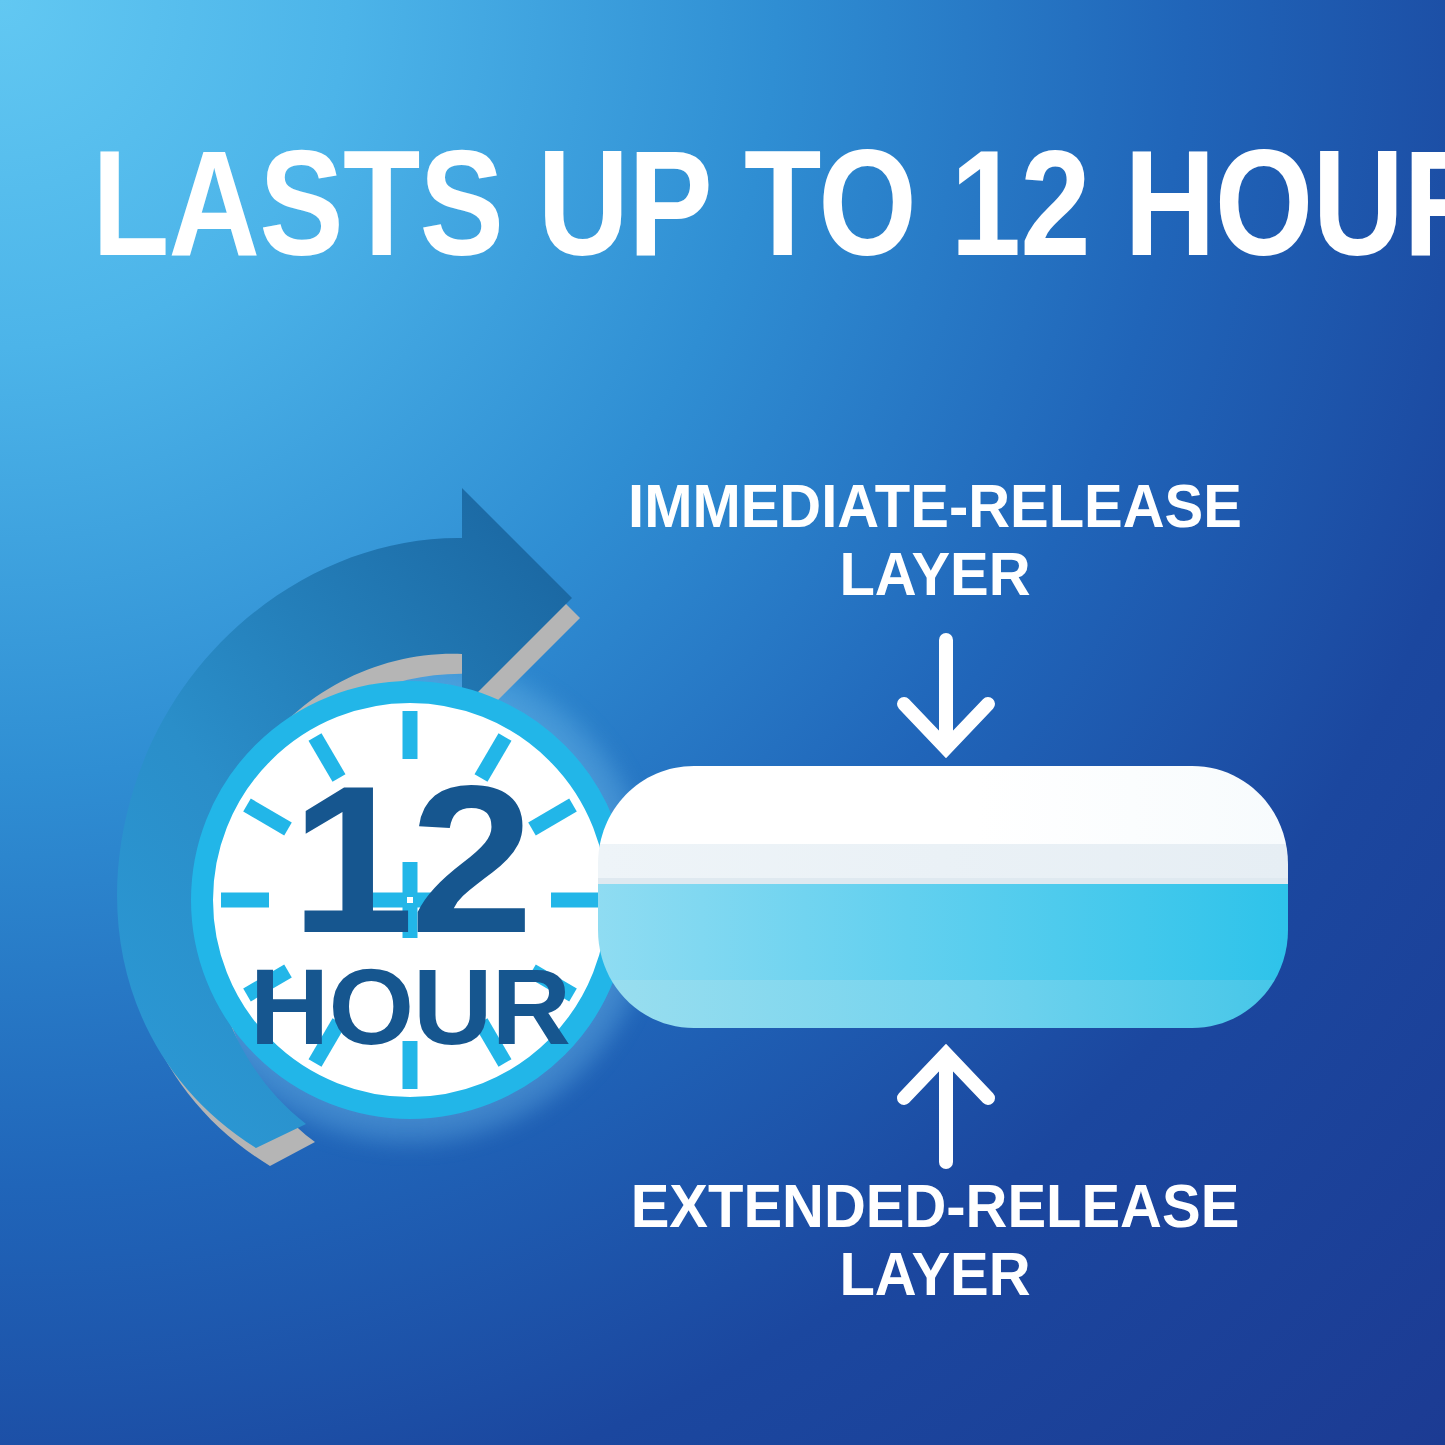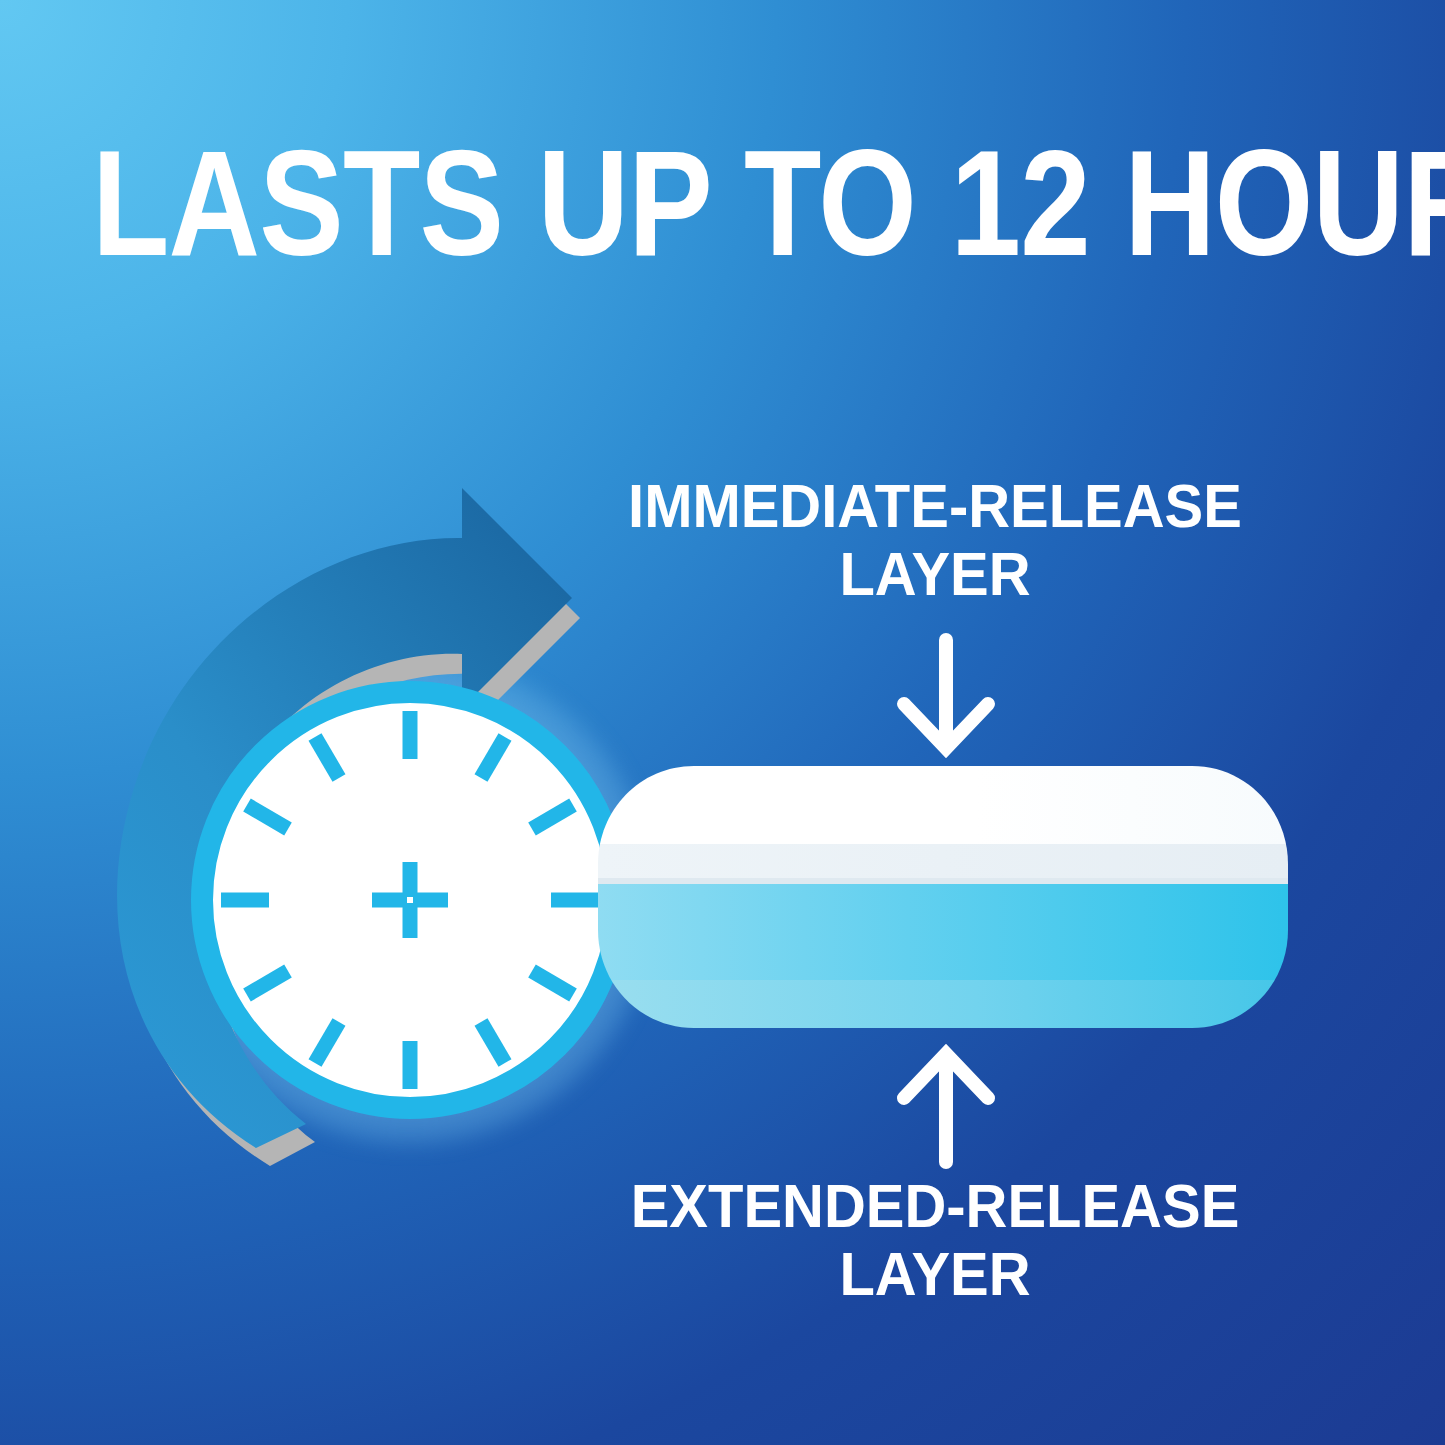--- a/index.html
+++ b/index.html
@@ -194,20 +194,24 @@
         <line x1="330" y1="398" x2="306" y2="357"></line>
         <line x1="235" y1="424" x2="235" y2="376"></line>
         <line x1="140" y1="398" x2="164" y2="357"></line>
         <line x1="72" y1="330" x2="113" y2="306"></line>
         <line x1="46" y1="235" x2="94" y2="235"></line>
         <line x1="72" y1="140" x2="113" y2="164"></line>
         <line x1="140" y1="72" x2="164" y2="113"></line>
       </g>
     </svg>
 
+    <div class="clock-text">
+      <div class="num12">12</div>
+      <div class="word-hour">HOUR</div>
+    </div>
   </div>
 
   <svg id="tablet" viewBox="0 0 690 262">
     <defs>
       <linearGradient id="whiteLayer" x1="0" y1="0" x2="1" y2="0">
         <stop offset="0%" stop-color="#ffffff"></stop>
         <stop offset="55%" stop-color="#ffffff"></stop>
         <stop offset="100%" stop-color="#f7fbfd"></stop>
       </linearGradient>
       <linearGradient id="whiteBand" x1="0" y1="0" x2="1" y2="0">

